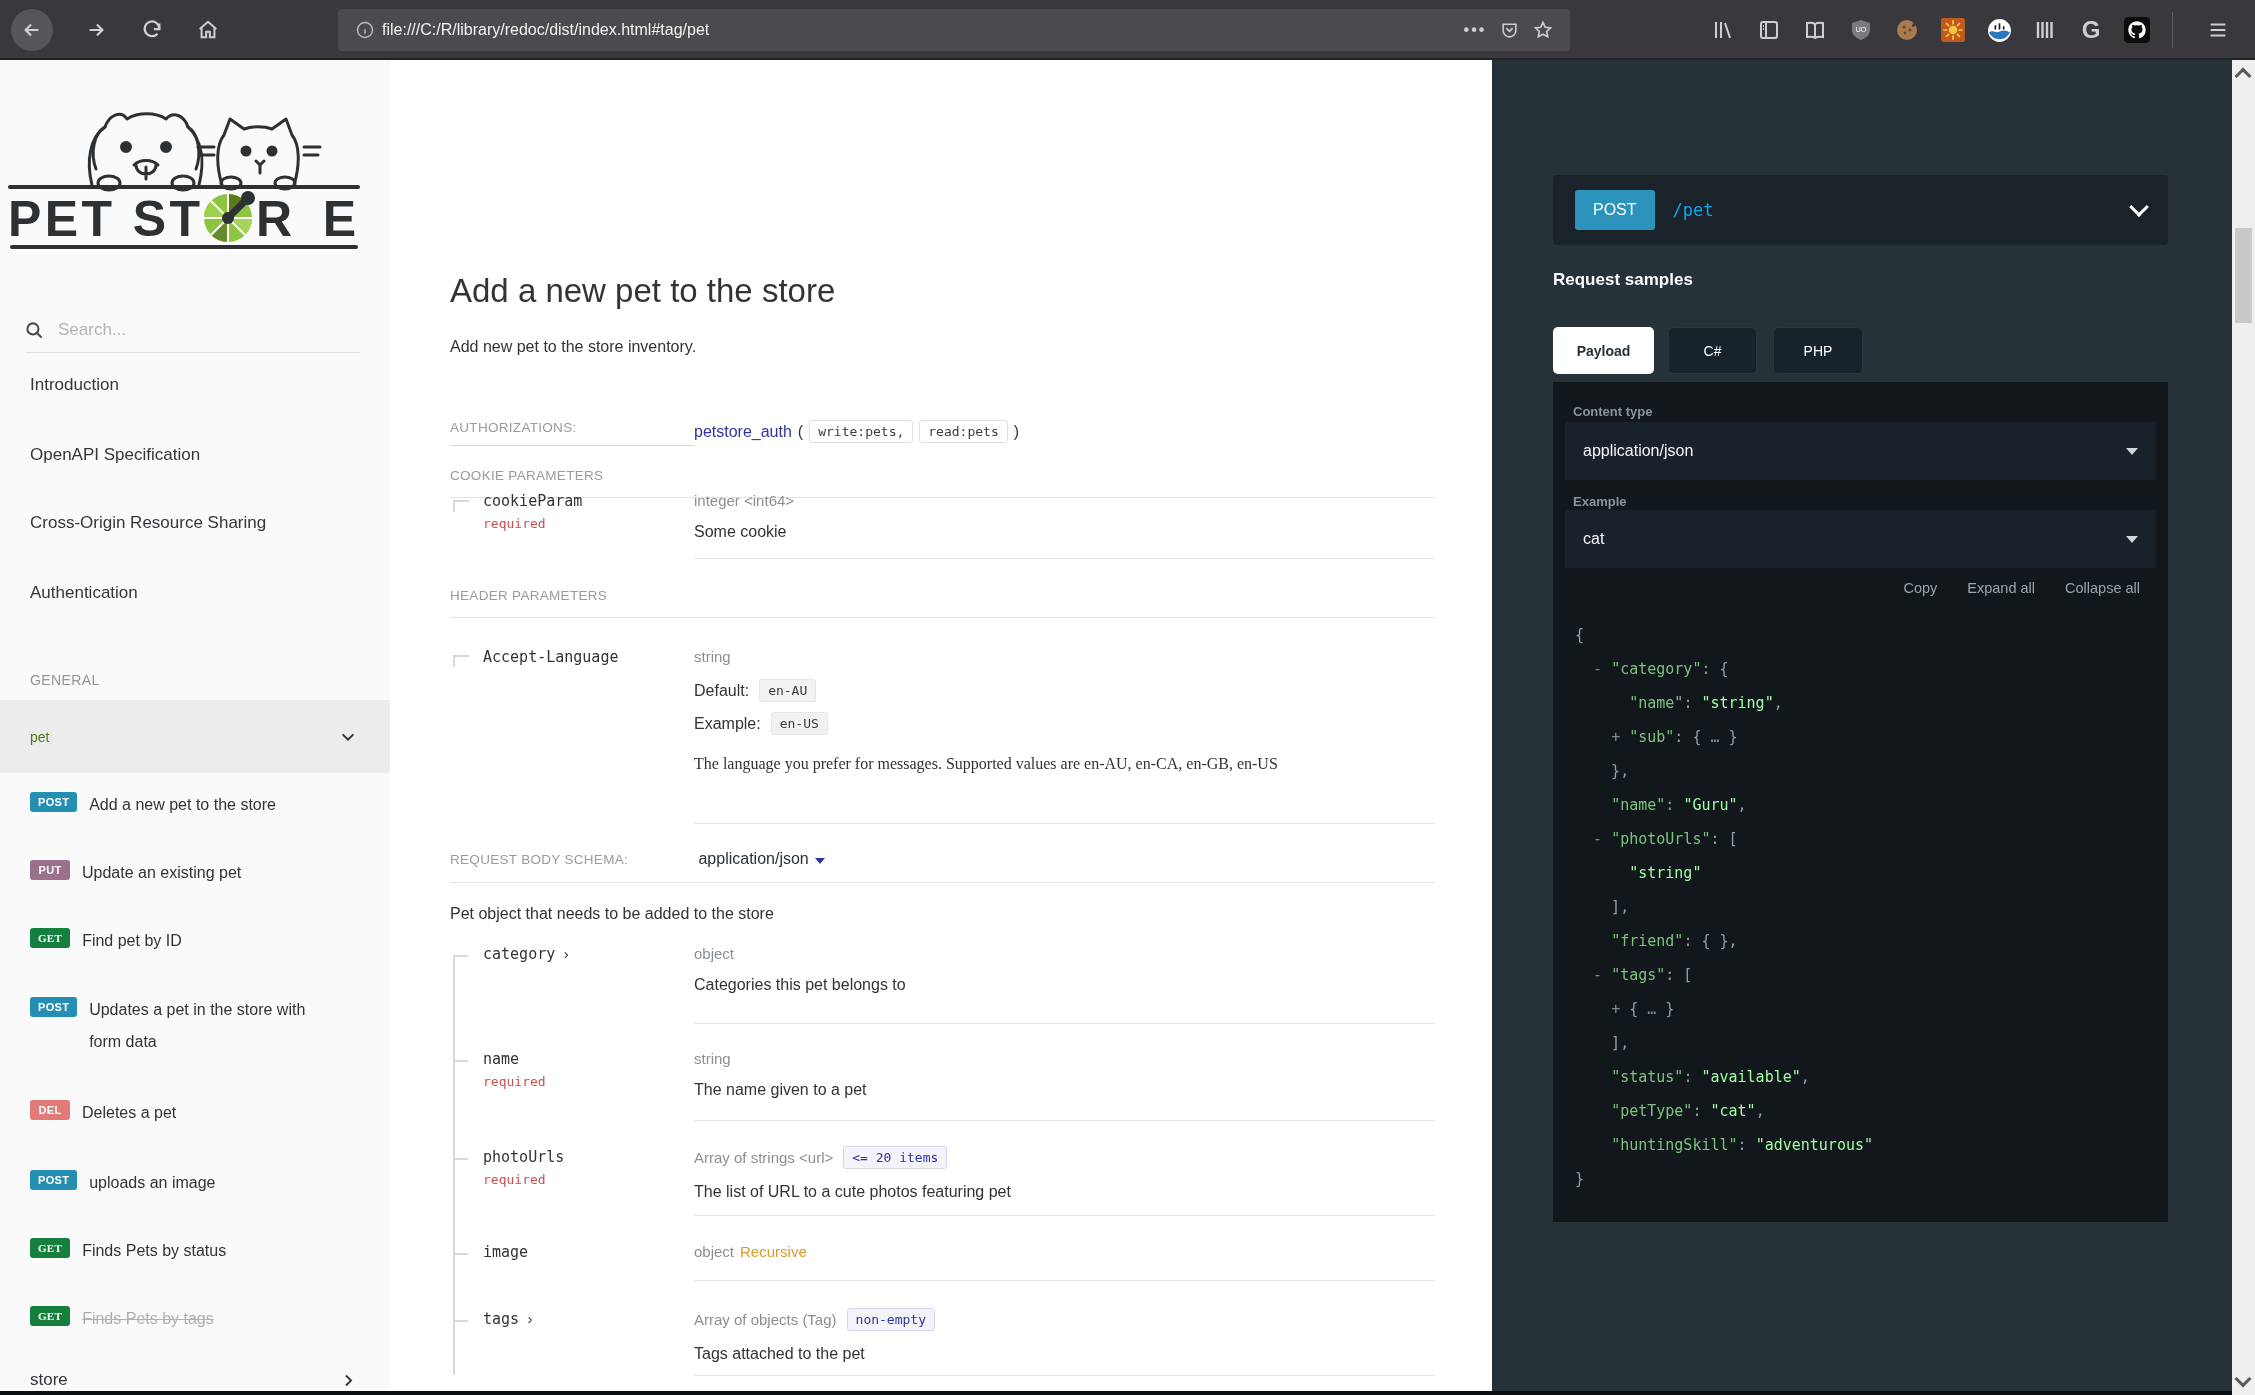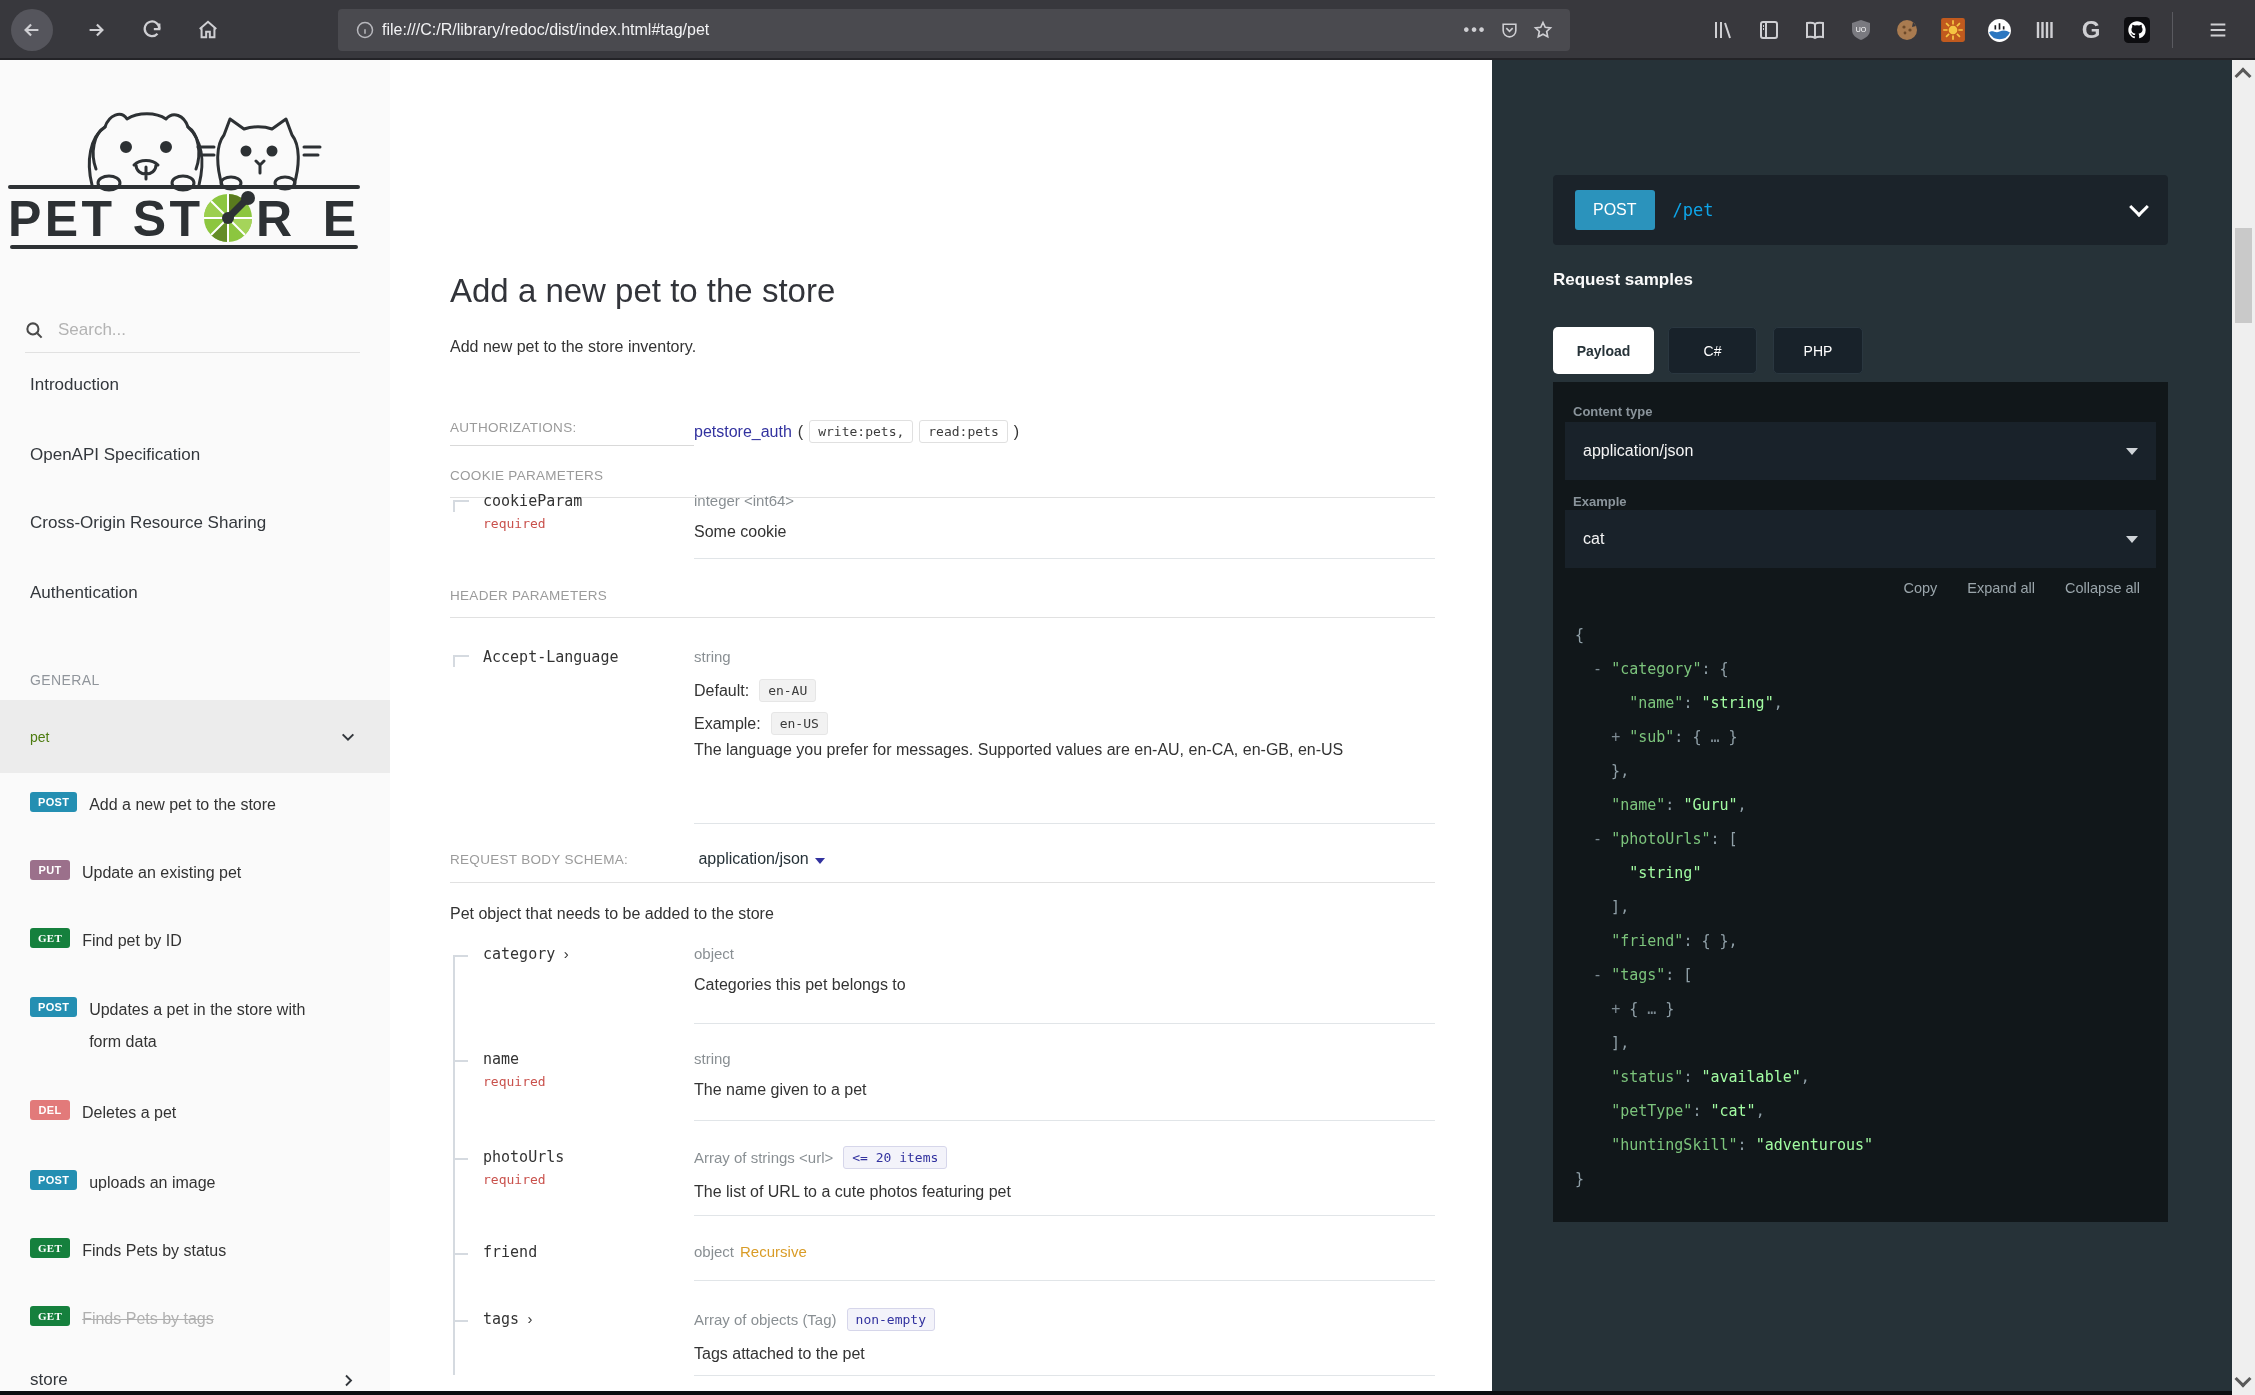--- a/index.html
+++ b/index.html
@@ -383,21 +383,21 @@
           <span>string</span>
         </div>
       <div class="p-desc" style="display:flex; gap:10px; align-items:center;">
         <span>Default:</span>
         <span class="chip chip-gray">en-AU</span>
       </div>
       <div class="p-desc" style="display:flex; gap:10px; align-items:center; margin-top:10px;">
         <span>Example:</span>
         <span class="chip chip-gray">en-US</span>
       </div>
-      <div class="p-desc" style="width:690px; line-height:30px; margin-top:0;">The language you prefer for messages. Supported values are en-AU, en-CA, en-GB, en-US</div>
+      <div class="p-desc" style="width:690px; line-height:30px; margin-top:14px;font-family:Liberation Serif, serif;">The language you prefer for messages. Supported values are en-AU, en-CA, en-GB, en-US</div>
     </div>
     <div class="row-div" style="top:763px"></div>
 
     <div class="sec-head" style="top:790px">
       <span class="sec-label" style="display:inline-block; width:244px;">REQUEST BODY SCHEMA:</span>
       <span style="font-size:16px; color:#263238;">
         <span>application/json</span><span class="caret-purple"></span>
       </span>
     </div>
     <div class="desc" style="top:845px">Pet object that needs to be added to the store</div>
@@ -439,21 +439,21 @@
       <div class="type-line">
         <span>Array of strings &lt;url&gt;</span>
         <span class="chip chip-constraint">&lt;= 20 items</span>
       </div>
       <div class="p-desc">The list of URL to a cute photos featuring pet</div>
     </div>
     <div class="row-div" style="top:1155px"></div>
 
     <div class="tick" style="top:1193px"></div>
     <div class="namecell" style="top:1183px">
-      <div class="param-name">friend</div>
+      <div class="param-name">image</div>
     </div>
     <div class="typecell" style="top:1183px">
       <div class="type-line" style="color:#333">
         <span style="color:rgba(38,50,56,0.55)">object</span>
         <span class="recursive" style="margin-left:-4px">Recursive</span>
       </div>
     </div>
     <div class="row-div" style="top:1220px"></div>
 
     <div class="tick" style="top:1260px"></div>

